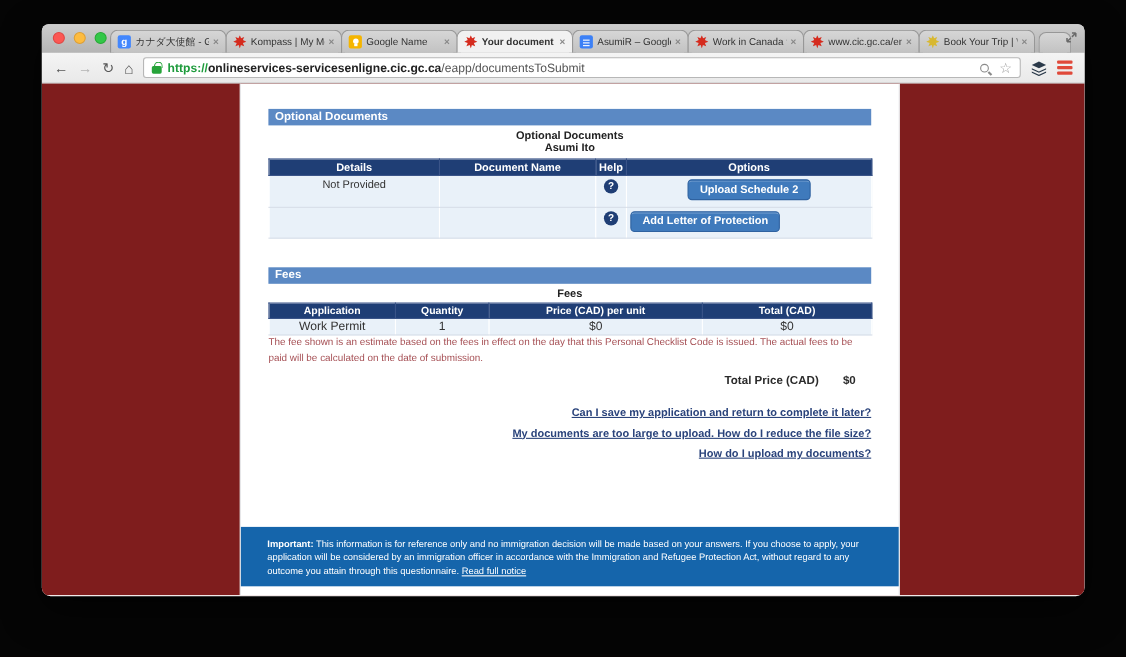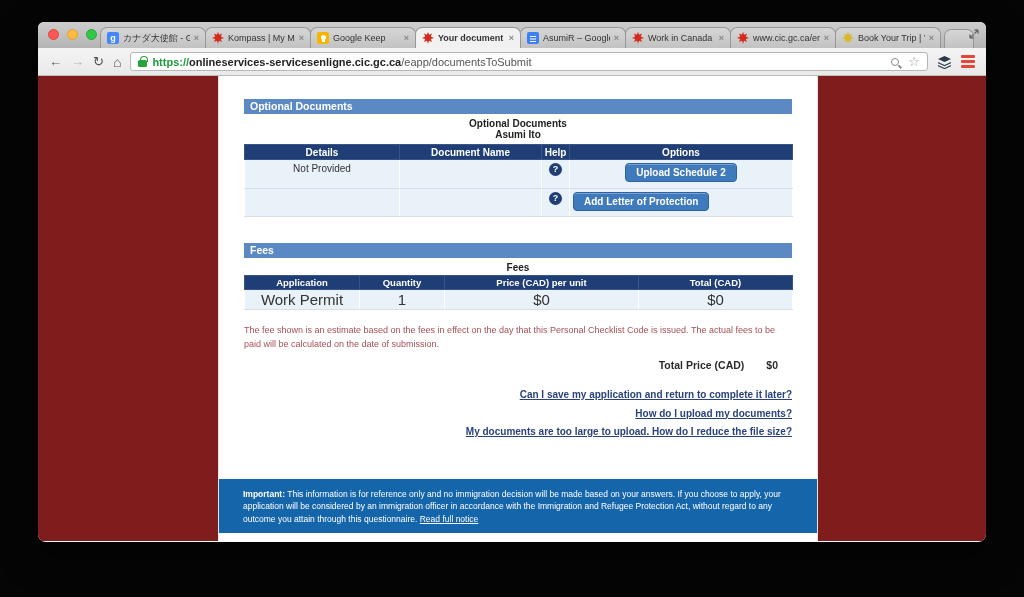--- a/index.html
+++ b/index.html
@@ -85,23 +85,23 @@
   td.btn-left { text-align:left; padding-left:3px; }
   .help-icon { display:inline-block; width:13px; height:13px; background:#1f3e75;
     color:#fff; border-radius:50%; font-size:9px; font-weight:bold; line-height:13px; }
   .btn-rect { background:#3f7abc; border:1px solid #2f62a0; border-radius:4px;
     color:#fff; font-size:10px; font-weight:bold; padding:3px 10px;
     font-family:inherit; box-shadow:inset 0 1px 0 rgba(255,255,255,.3); }
 
   .fees-bar { margin-top:26px; }
   .fees-table { margin-top:2px; }
   .fees-table th { height:14px; font-size:9.5px; padding:0 14px; }
-  .fees-table td { height:12px; padding:1px 2px; font-size:15px; }
-
-  .disclaimer { margin-top:14px; color:#a65055; font-size:9px; line-height:13.5px; width:548px; }
+  .fees-table td { height:12px; padding:1px 2px; font-size:11px; }
+
+  .disclaimer { color:#a65055; font-size:9px; line-height:13.5px; width:548px; }
   .total-row { display:flex; justify-content:flex-end; gap:22px; margin-top:8px;
     padding-right:14px; font-weight:bold; font-size:10.5px; color:#2b2b2b; }
 
   .faq-links { margin-top:18px;text-align:right; }
   .faq { display:inline-block; color:#2a437b; font-weight:bold; text-decoration:underline;
     font-size:10px; margin-bottom:7.5px; cursor:pointer; }
   .faq-row { line-height:11px; }
 
   .btnrow { display:flex; justify-content:space-between; align-items:center; margin-top:10px; }
   .btn-pill { display:flex; align-items:center; height:20px;
@@ -145,21 +145,21 @@
           <span class="fav">
               <svg width="12" height="12" viewBox="0 0 12 12">
                 <path fill="#d52b1e" d="M6 0 L7.2 2.8 L10 1.6 L8.8 4.4 L12 6 L8.8 7 L10 10 L7 8.8 L6 12 L5 8.8 L2 10 L3.2 7 L0 6 L3.2 4.4 L2 1.6 L4.8 2.8 Z"></path>
               </svg>
             </span>
           <span class="title">Kompass | My Mes</span>
           <span class="x">×</span>
         </div>
         <div class="tab">
           <span class="fav keep"></span>
-          <span class="title">Google Keep</span>
+          <span class="title">Google Name</span>
           <span class="x">×</span>
         </div>
         <div class="tab active">
           <span class="fav">
               <svg width="12" height="12" viewBox="0 0 12 12">
                 <path fill="#d52b1e" d="M6 0 L7.2 2.8 L10 1.6 L8.8 4.4 L12 6 L8.8 7 L10 10 L7 8.8 L6 12 L5 8.8 L2 10 L3.2 7 L0 6 L3.2 4.4 L2 1.6 L4.8 2.8 Z"></path>
               </svg>
             </span>
           <span class="title">Your document ch</span>
           <span class="x">×</span>
@@ -300,22 +300,22 @@
 
         <div class="disclaimer">The fee shown is an estimate based on the fees in effect on the day that this Personal Checklist Code is issued. The actual fees to be paid will be calculated on the date of submission.</div>
 
         <div class="total-row">
           <span>Total Price (CAD)</span>
           <span>$0</span>
         </div>
 
         <div class="faq-links">
           <div class="faq-row"><a class="faq">Can I save my application and return to complete it later?</a></div>
+          <div class="faq-row"><a class="faq">My documents are too large to upload. How do I reduce the file size?</a></div>
           <div class="faq-row"><a class="faq">How do I upload my documents?</a></div>
-          <div class="faq-row"><a class="faq">My documents are too large to upload. How do I reduce the file size?</a></div>
         </div>
 
 
         <div class="footnote">
           <b>Important:</b><span> This information is for reference only and no immigration decision will be made based on your answers. If you choose to apply, your application will be considered by an immigration officer in accordance with the Immigration and Refugee Protection Act, without regard to any outcome you attain through this questionnaire. </span><a>Read full notice</a>
         </div>
 
       </div>
     </div>
 

